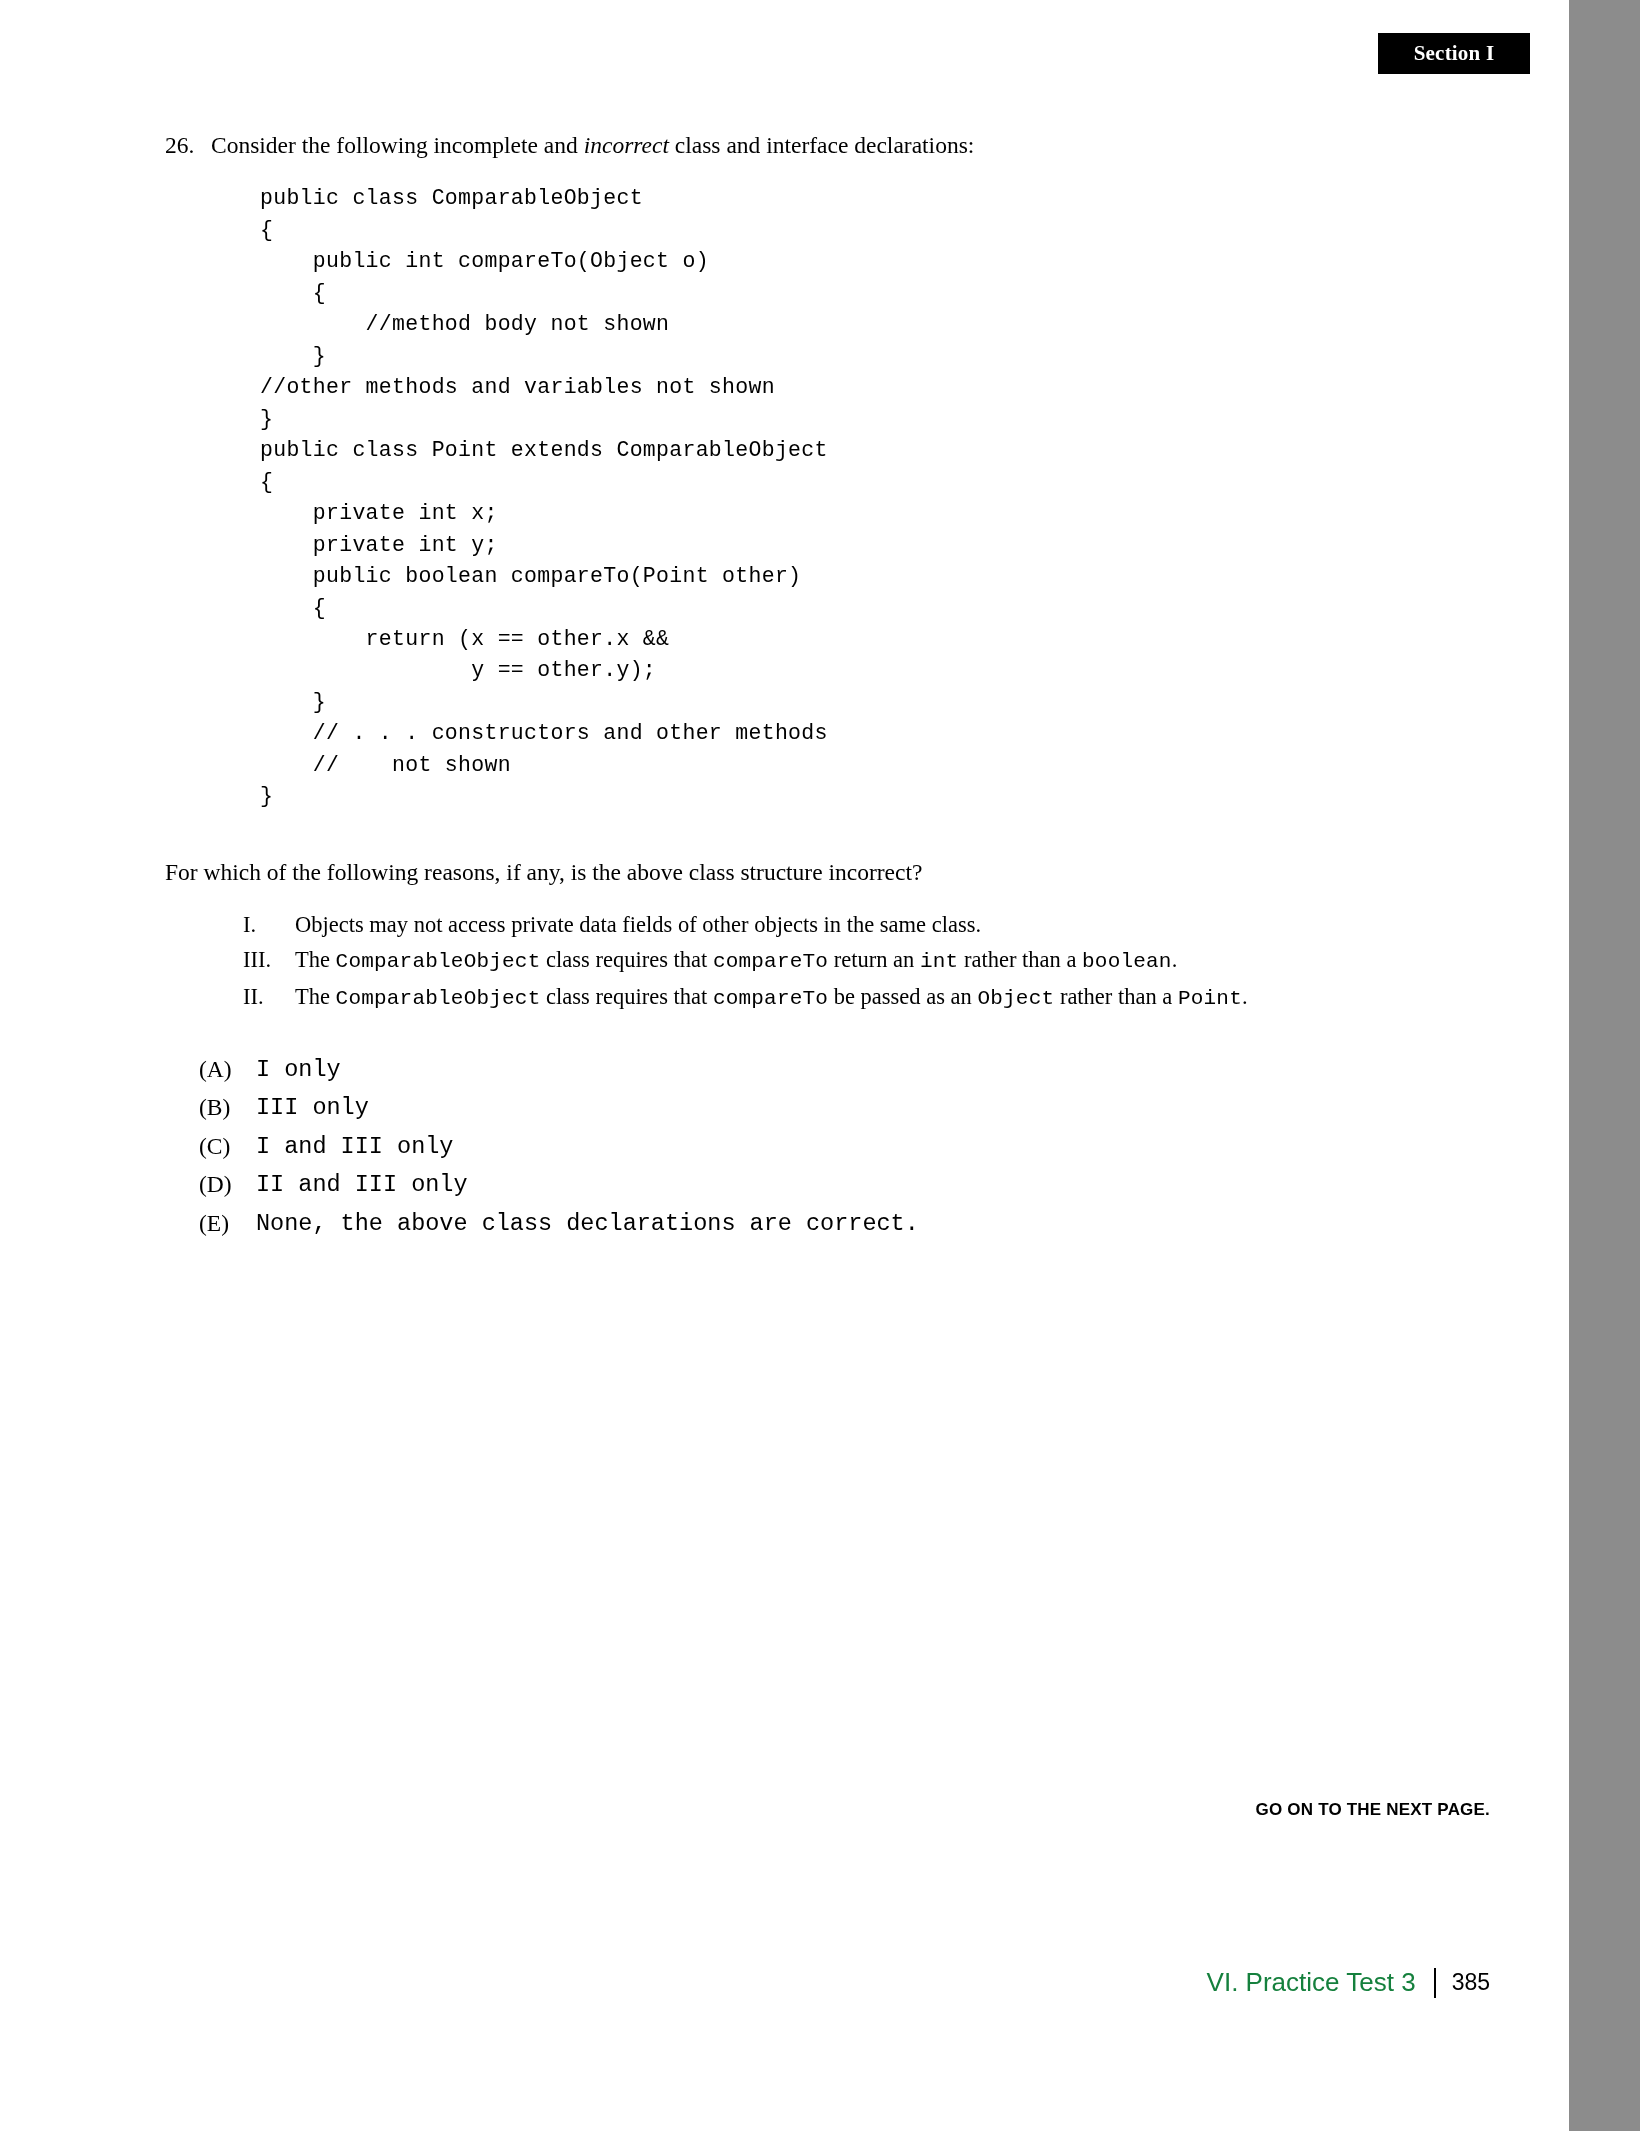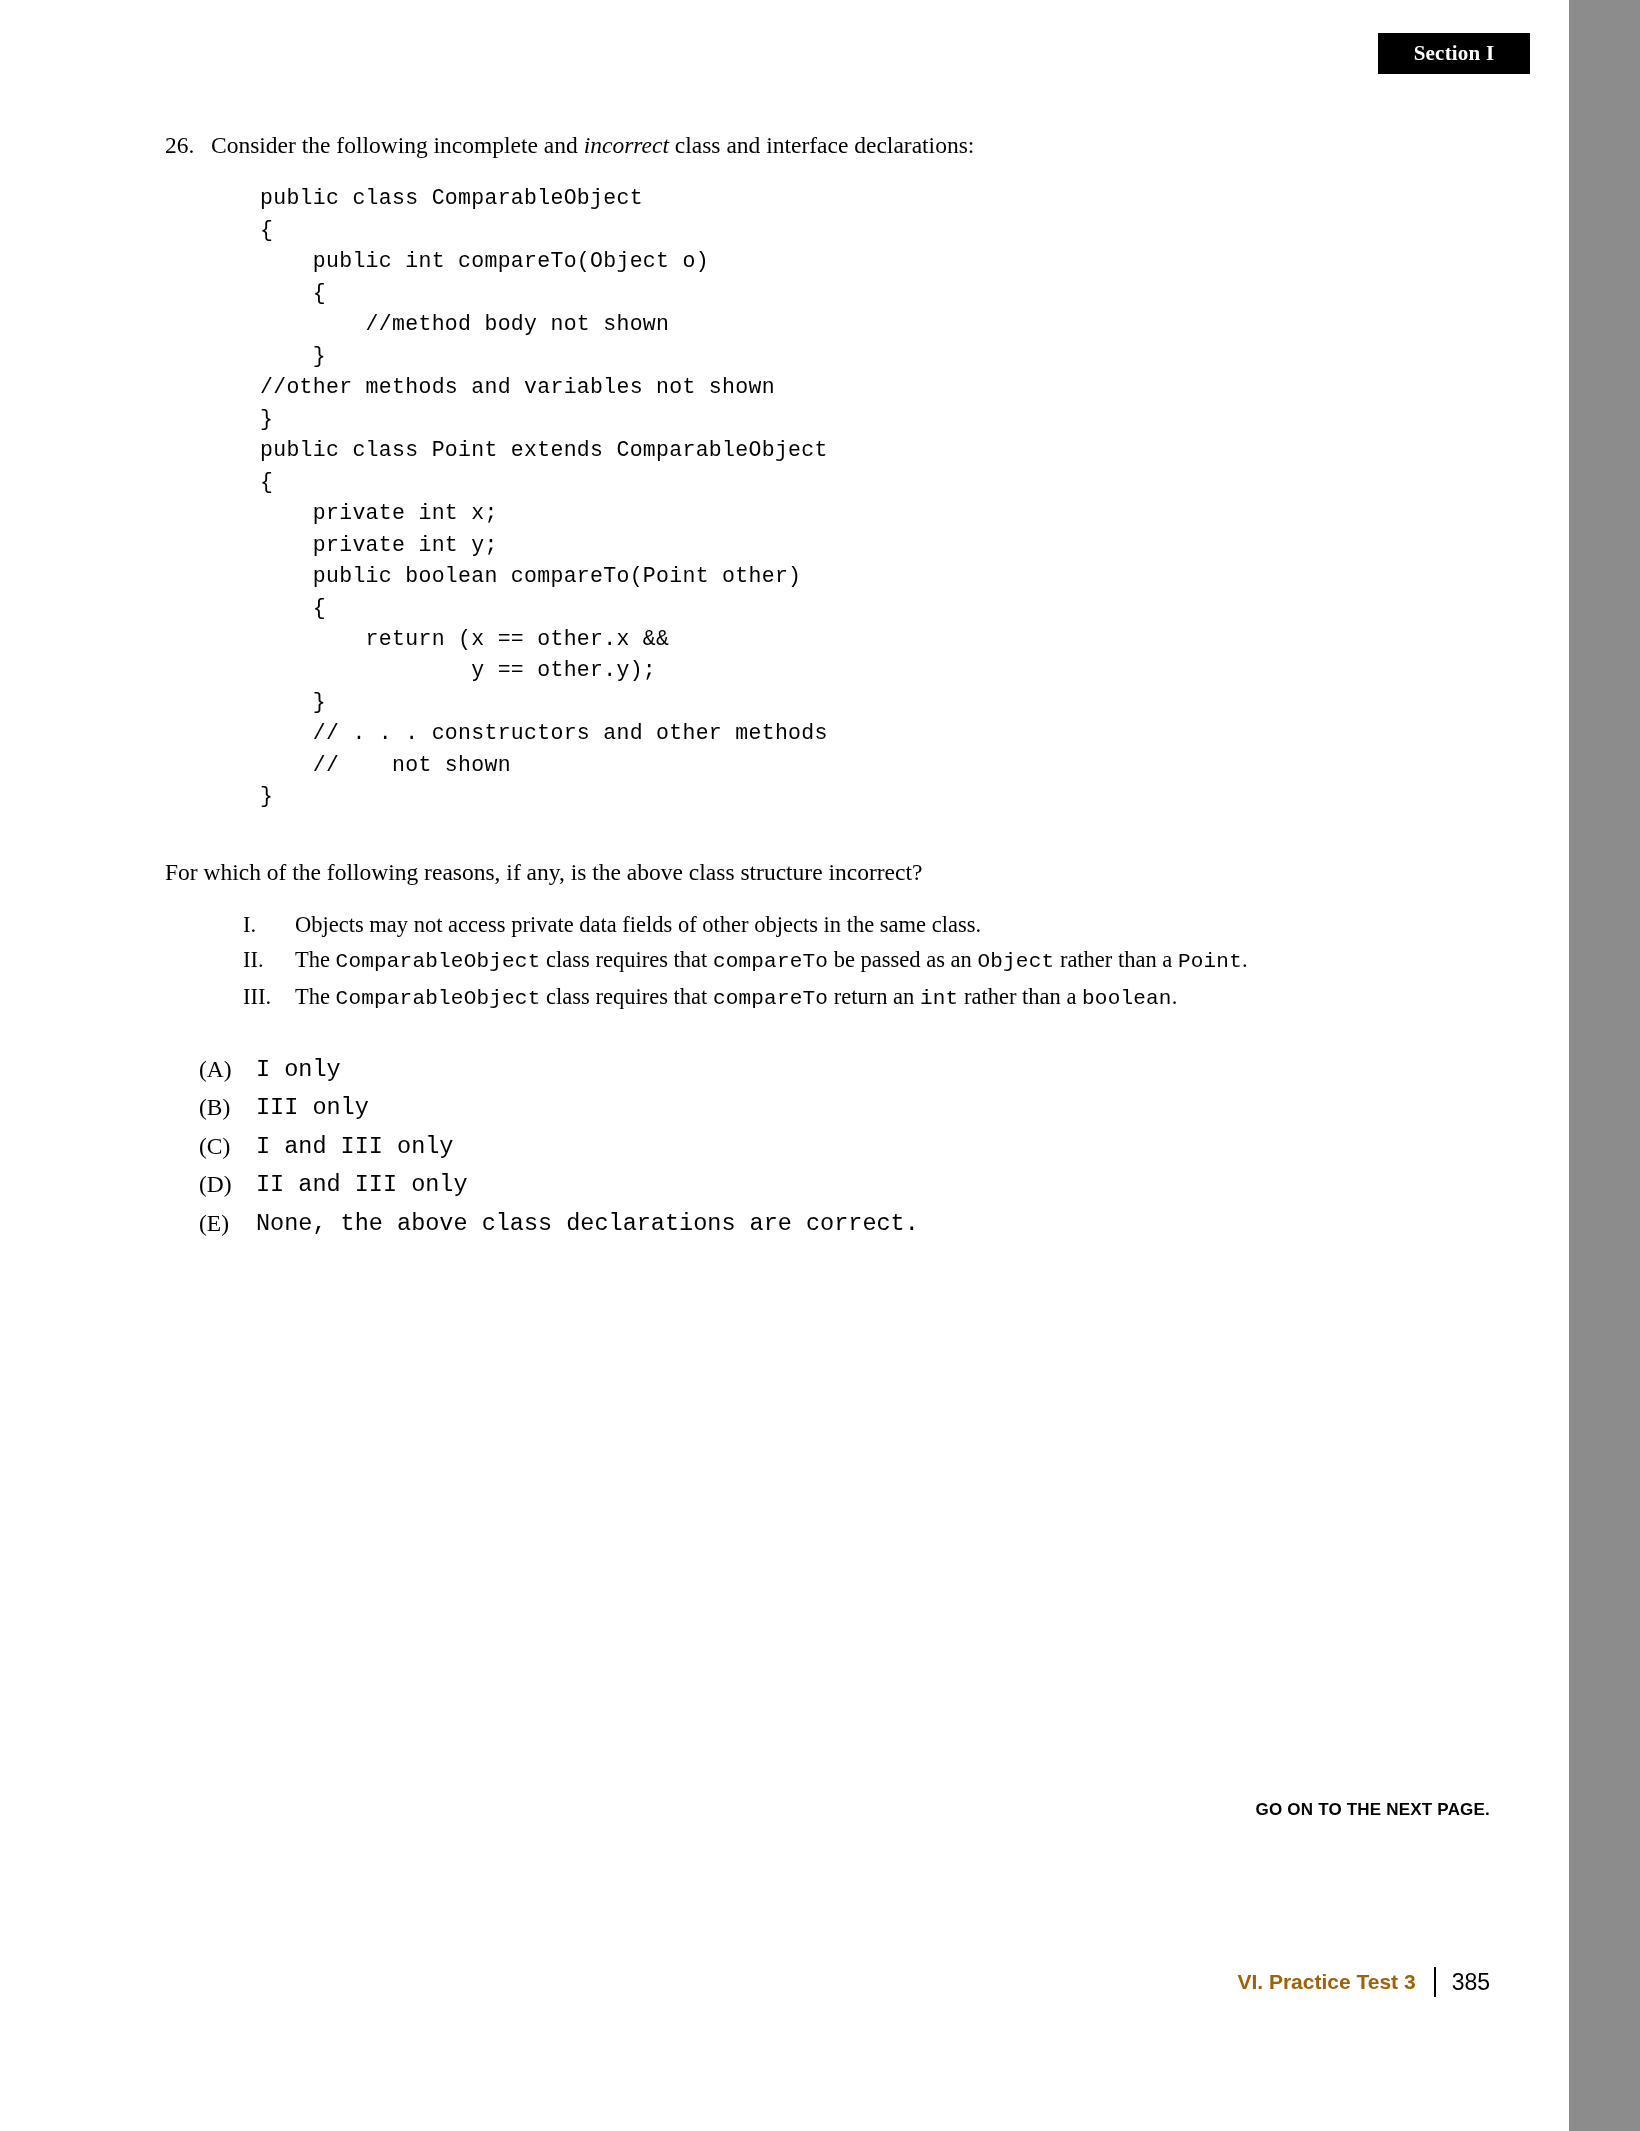--- a/index.html
+++ b/index.html
@@ -140,23 +140,22 @@
     position: absolute;
     top: 1967px;
     left: 0;
     width: 1490px;
     display: flex;
     justify-content: flex-end;
     align-items: center;
     font-family: "Liberation Sans", sans-serif;
   }
   .footer-label {
-    font-size: 21px;
-    color: #a16207;
-    font-weight: bold;
+    font-size: 26px;
+    color: #15803d;
   }
   .footer-rule {
     width: 2px;
     height: 30px;
     background: #000000;
     margin: 0 16px 0 18px;
   }
   .footer-page {
     font-size: 23px;
     font-weight: normal;
@@ -198,26 +197,26 @@
 }</pre>
 
     <div class="prompt">For which of the following reasons, if any, is the above class structure incorrect?</div>
 
     <div class="roman-list">
       <div class="roman-item">
         <div class="roman-label">I.</div>
         <div class="roman-body"><span>Objects may not access private data fields of other objects in the same class.</span></div>
       </div>
       <div class="roman-item">
+        <div class="roman-label">III.</div>
+        <div class="roman-body"><span>The </span><code class="mono">ComparableObject</code><span> class requires that </span><code class="mono">compareTo</code><span> return an </span><code class="mono">int</code><span> rather than a </span><code class="mono">boolean</code><span>.</span></div>
+      </div>
+      <div class="roman-item">
         <div class="roman-label">II.</div>
         <div class="roman-body"><span>The </span><code class="mono">ComparableObject</code><span> class requires that </span><code class="mono">compareTo</code><span> be passed as an </span><code class="mono">Object</code><span> rather than a </span><code class="mono">Point</code><span>.</span></div>
-      </div>
-      <div class="roman-item">
-        <div class="roman-label">III.</div>
-        <div class="roman-body"><span>The </span><code class="mono">ComparableObject</code><span> class requires that </span><code class="mono">compareTo</code><span> return an </span><code class="mono">int</code><span> rather than a </span><code class="mono">boolean</code><span>.</span></div>
       </div>
     </div>
 
     <div class="choices">
       <div class="choice">
         <div class="choice-label">(A)</div>
         <div class="choice-text">I only</div>
       </div>
       <div class="choice">
         <div class="choice-label">(B)</div>

